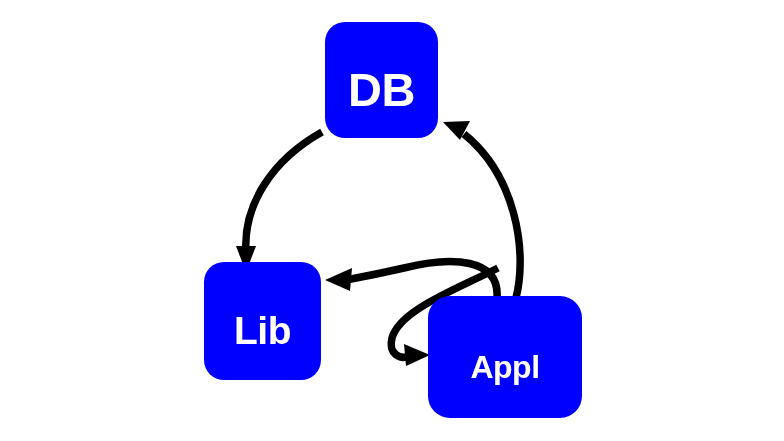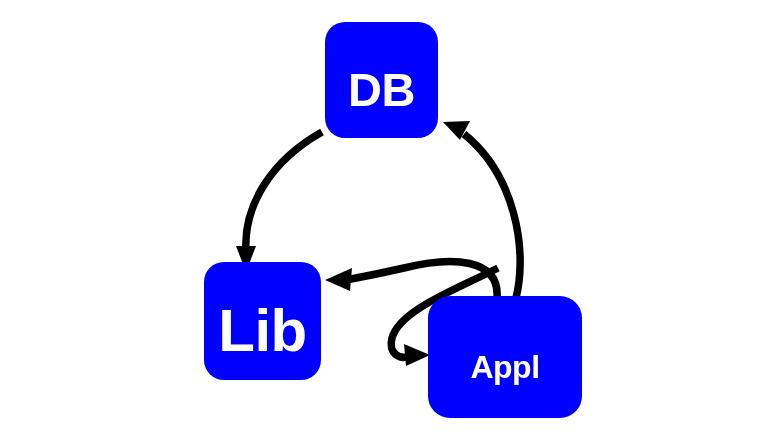--- a/index.html
+++ b/index.html
@@ -50,21 +50,21 @@
     width: 113px;
     height: 116px;
   }
   #node-db .node-label { font-size: 47px; }
   #node-lib {
     left: 204px;
     top: 262px;
     width: 117px;
     height: 118px;
   }
-  #node-lib .node-label { font-size: 60px; }
+  #node-lib .node-label { font-size: 39px; }
   #node-appl {
     left: 428px;
     top: 296px;
     width: 154px;
     height: 122px;
     border-radius: 22px;
   }
   #node-appl .node-label { font-size: 32px; }
 </style>
 </head>

